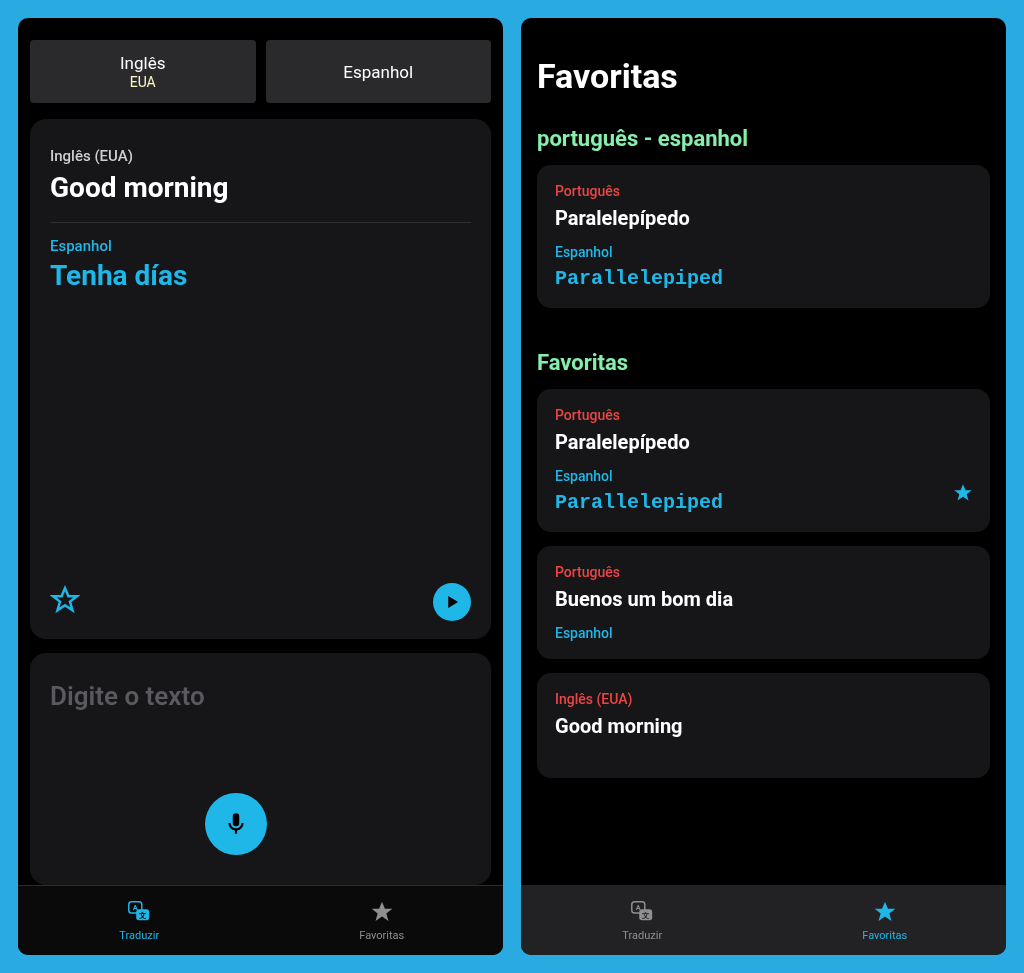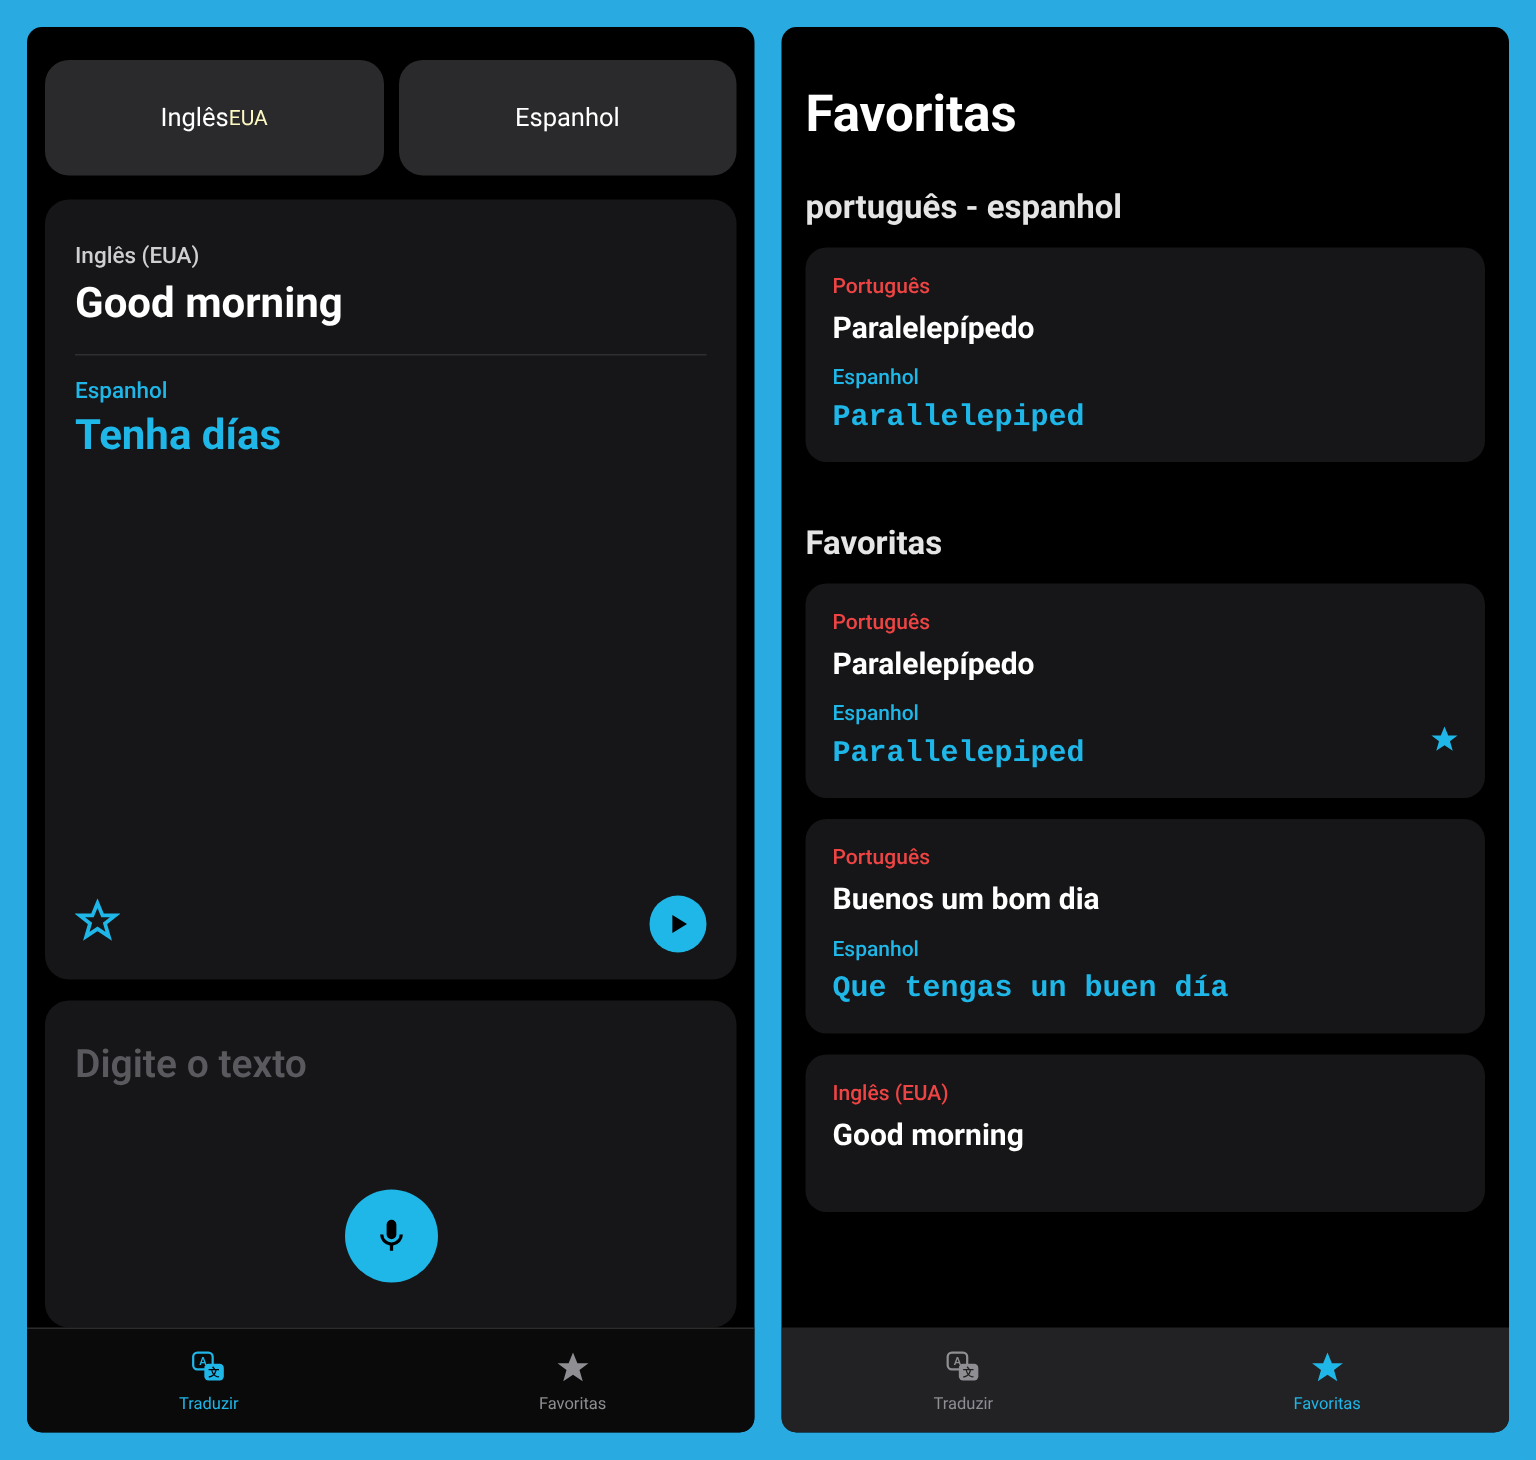--- a/index.html
+++ b/index.html
@@ -24,24 +24,24 @@
   }
   
   .left .lang-pills {
     display: flex;
     gap: 10px;
     padding: 22px 12px 10px 12px;
   }
   .pill {
     flex: 1;
     background: #2a2a2c;
-    border-radius: 16px;
-    height: 77px;
-    display: flex;
-    flex-direction: row;
+    border-radius: 4px;
+    height: 63px;
+    display: flex;
+    flex-direction: column;
     align-items: center;
     justify-content: center;
     color: #fff;
   }
   .pill .primary { font-size: 17px; font-weight: 400; color: #fff; }
   .pill .secondary { font-size: 14px; color: #fef9c3; margin-top: 1px; }
   .left .main-card {
     margin: 6px 12px 0 12px;
     background: #161618;
     border-radius: 16px;
@@ -73,21 +73,21 @@
     display: flex; align-items: center; justify-content: center;
   }
   .play-btn svg { fill: #000; }
   .left .input-card {
     margin: 14px 12px 0 12px;
     background: #161618;
     border-radius: 16px;
     padding: 28px 20px 20px 20px;
     flex: 1;
     display: flex;
-    flex-direction: column;
+    flex-direction: row;
   }
   .placeholder-text {
     color: #5a5a5e; font-size: 26px; font-weight: 600;
   }
   .mic-wrap { display:flex; justify-content:center; margin-top: auto; margin-bottom: 10px;}
   .mic-btn {
     width: 62px; height: 62px; border-radius: 50%;
     background: #1fb6e8;
     display: flex; align-items: center; justify-content: center;
   }
@@ -120,21 +120,21 @@
     overflow: hidden;
     padding: 0 16px;
     display: flex;
     flex-direction: column;
   }
   .right h1.title {
     color: #fff; font-size: 34px; font-weight: 700;
     margin-top: 38px;
   }
   .right h2.section {
-    color: #e5e5e5; font-size: 22px; font-weight: 700;
+    color: #86efac; font-size: 22px; font-weight: 700;
     margin-top: 30px;
   }
   .fav-card, .recent-card {
     background: #161618;
     border-radius: 14px;
     padding: 18px 18px;
     margin-top: 14px;
     position: relative;
   }
   .lang-small { color: #ef4444; font-size: 14px; font-weight: 500; }
@@ -236,21 +236,20 @@
         <svg viewBox="0 0 24 24">
             <polygon points="12,2.5 14.7,9 21.5,9 16,13.3 18,20.2 12,16.2 6,20.2 8,13.3 2.5,9 9.3,9"></polygon>
           </svg>
       </span>
     </div>
 
     <div class="recent-card">
       <div class="lang-small">Português</div>
       <div class="text-big">Buenos um bom dia</div>
       <div class="lang-small accent">Espanhol</div>
-      <div class="text-big accent">Que tengas un buen día</div>
     </div>
 
     <div class="recent-card cut">
       <div class="lang-small">Inglês (EUA)</div>
       <div class="text-big">Good morning</div>
     </div>
   </div>
 
   <div class="tab-bar" style="position:absolute;left:0;right:0;bottom:0;">
     <div class="tab">

